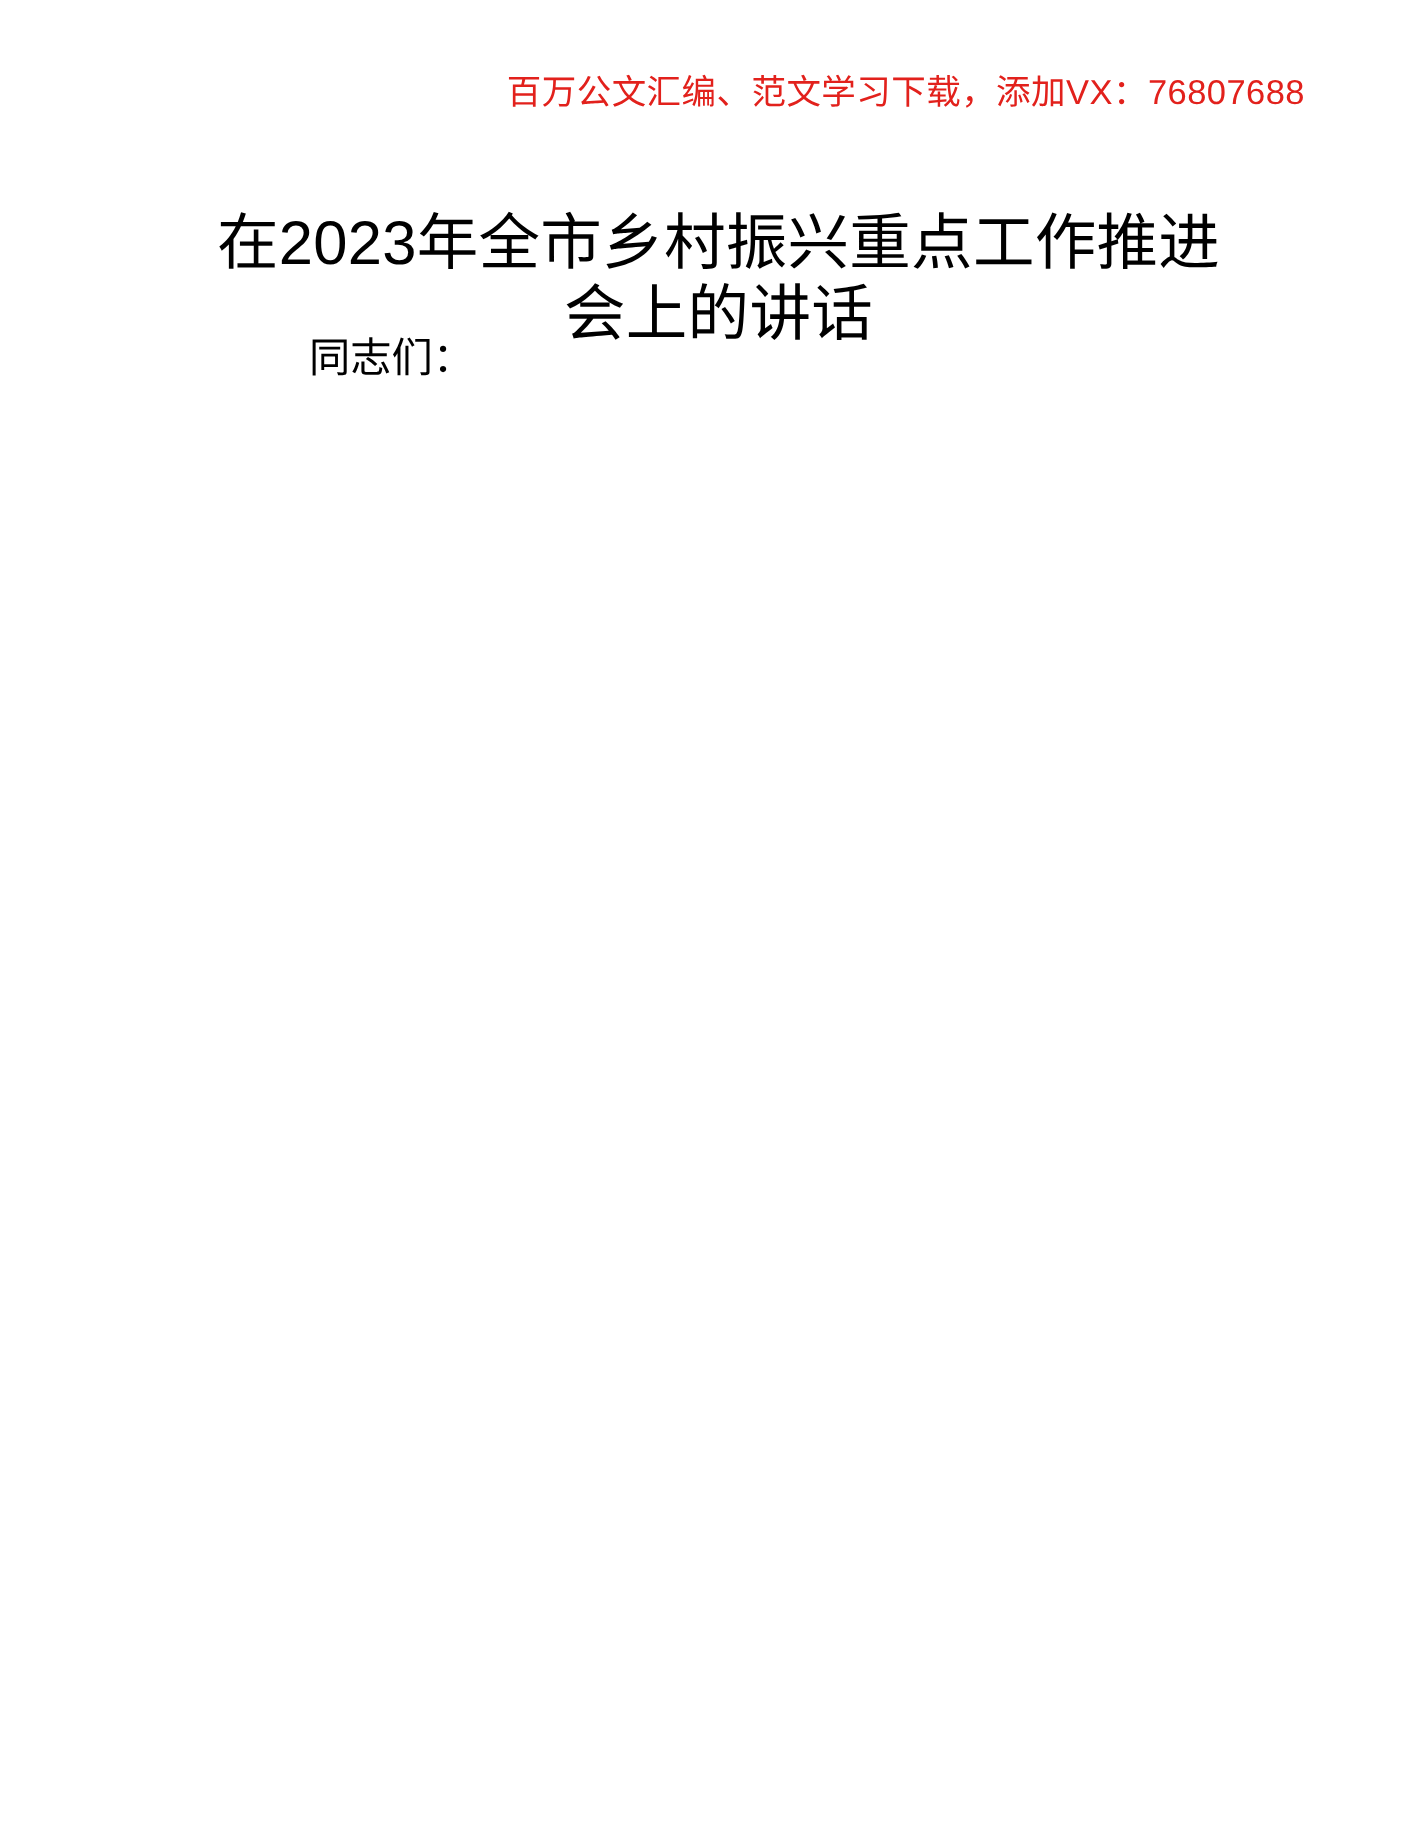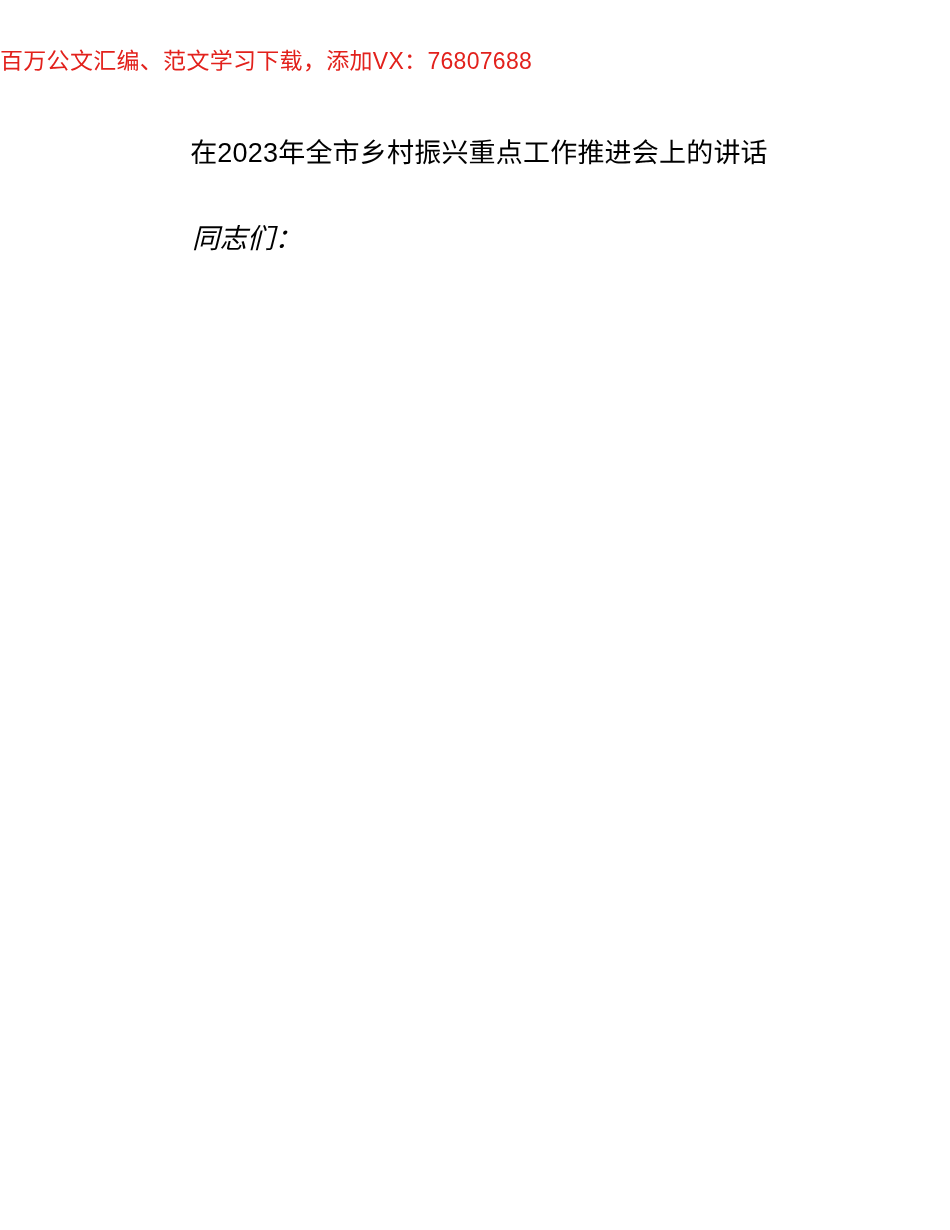--- a/index.html
+++ b/index.html
@@ -18,21 +18,21 @@
     font-family: "Liberation Sans", "DejaVu Sans", sans-serif;
     -webkit-font-smoothing: antialiased;
   }
 
   
   .promo-banner {
     position: absolute;
     top: 50px;
     left: 0;
     width: 870px;
-    text-align: left;
+    text-align: right;
     line-height: 1;
   }
 
   .promo-text {
     display: inline-block;
     color: #e2211c;
     font-size: 23px;
     font-weight: 400;
     letter-spacing: 0.3px;
     white-space: nowrap;
@@ -40,34 +40,33 @@
   }
 
   
   .doc-title {
     position: absolute;
     top: 112px;
     left: 137px;
     width: 684px;
     text-align: center;
     color: #000000;
-    font-size: 27px;
+    font-size: 41px;
     font-weight: 400;
     line-height: 47px;
     letter-spacing: 0.2px;
     font-family: "Liberation Sans", "DejaVu Sans", sans-serif;
   }
 
   
   .doc-body {
     position: absolute;
     top: 218px;
-    left: 137px;
+    left: 151px;
     width: 686px;
-    font-style: italic;
   }
 
   .para {
     margin: 0 0 0 0;
     color: #000000;
     font-size: 27.5px;
     font-weight: 400;
     line-height: 41.2px;
     text-align: justify;
     text-justify: inter-ideograph;

